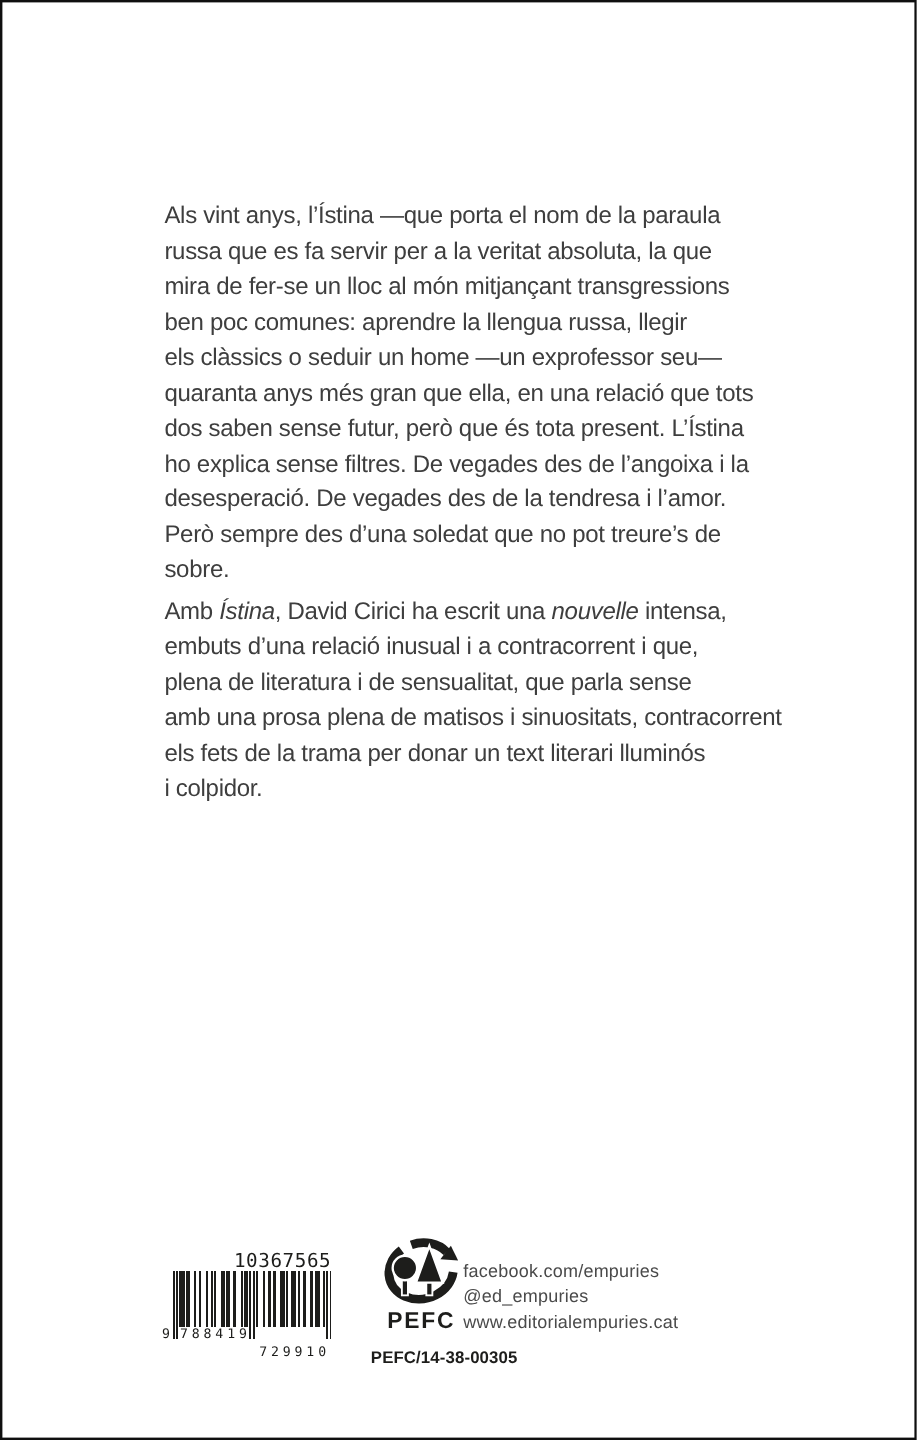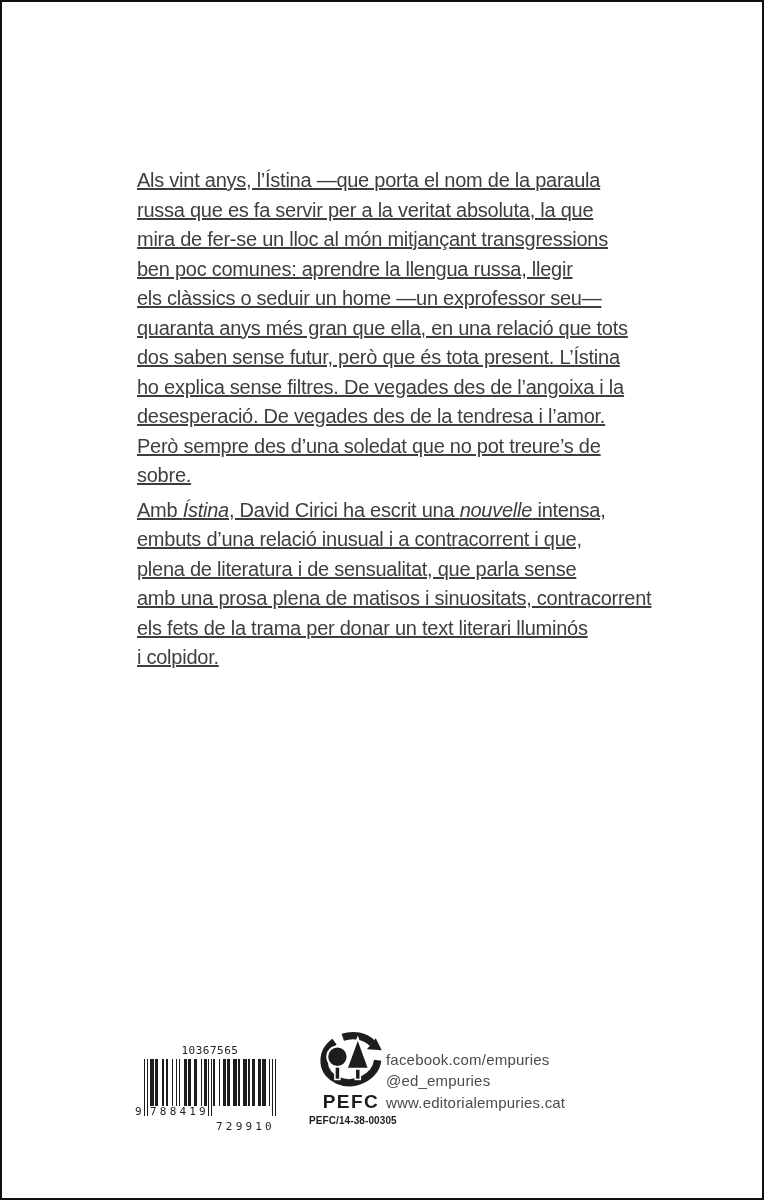--- a/index.html
+++ b/index.html
@@ -23,32 +23,32 @@
   .text-block{
     position:absolute;
     left:135px;top:164px;
     color:var(--body-text);
     font-size:20px;
     line-height:29.5px;
     letter-spacing:-0.25px;
     font-weight:400;
   }
   .para + .para{margin-top:5px;}
-  .line{white-space:nowrap;text-decoration:underline;}
+  .line{white-space:nowrap;}
   .line em{font-style:italic;}
   
   .barcode-group{
     position:absolute;left:133px;top:1040px;width:150px;height:85px;
     color:var(--ink);
   }
   .bc-top{
     position:absolute;left:9px;top:3px;width:132px;
-    text-align:center;
+    text-align:right;
     font-family:"DejaVu Sans Mono", monospace;
-    font-size:11px;line-height:12px;letter-spacing:0.5px;
+    font-size:16px;line-height:12px;letter-spacing:0.5px;
   }
   .bc-svg{position:absolute;left:9px;top:17px;width:132px;height:57px;display:block;}
   .bc-digit{
     position:absolute;top:64px;
     font-family:"DejaVu Sans Mono", monospace;
     font-size:11px;line-height:12px;
   }
   .bc-d0{left:0px;}
   .bc-d1{left:15px;letter-spacing:3.2px;}
   .bc-d2{left:81px;letter-spacing:3.2px;margin-top:15px;}
@@ -56,22 +56,22 @@
   .pefc{
     position:absolute;left:307px;top:1028px;width:84px;
     text-align:center;color:var(--ink);
   }
   .pefc-logo{display:block;margin:0 auto;width:78px;height:64px;}
   .pefc-word{
     font-weight:800;font-size:19px;line-height:20px;letter-spacing:1.5px;
     margin-top:-2px;
   }
   .pefc-code{
-    font-weight:700;font-size:10px;line-height:10px;letter-spacing:0.1px;
-    margin-top:4px;white-space:nowrap;
+    font-weight:700;font-size:14px;line-height:10px;letter-spacing:0.1px;
+    margin-top:14px;white-space:nowrap;
   }
   
   .links{
     position:absolute;left:384px;top:1047px;
     color:var(--link-text);
     font-size:15px;line-height:21.3px;letter-spacing:0.2px;
   }
   .links .link-line{white-space:nowrap;}
 </style>
 </head>

